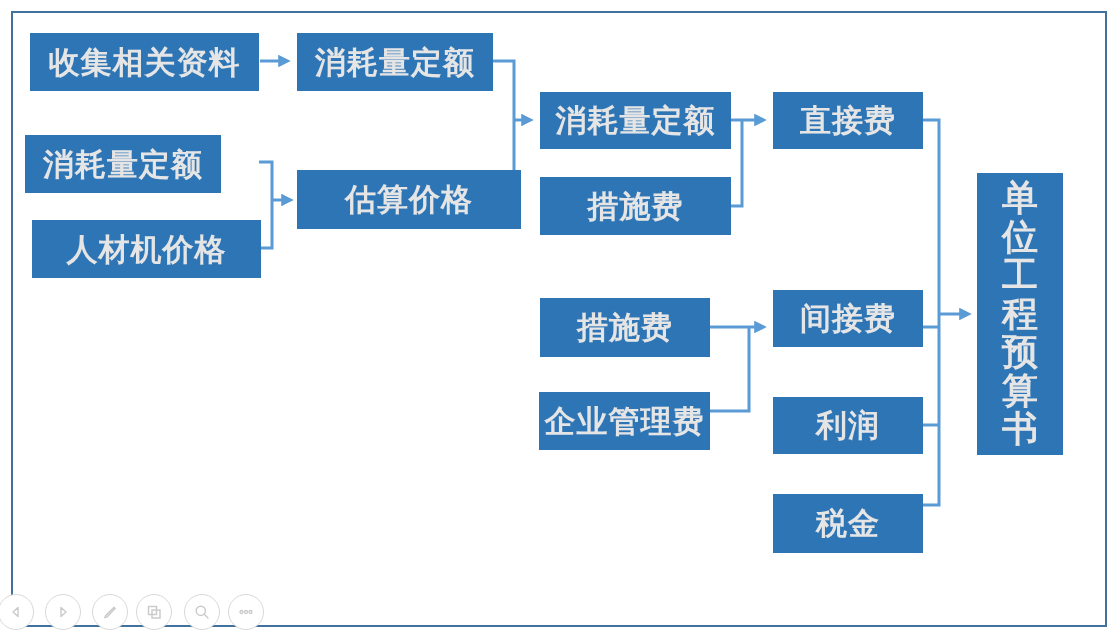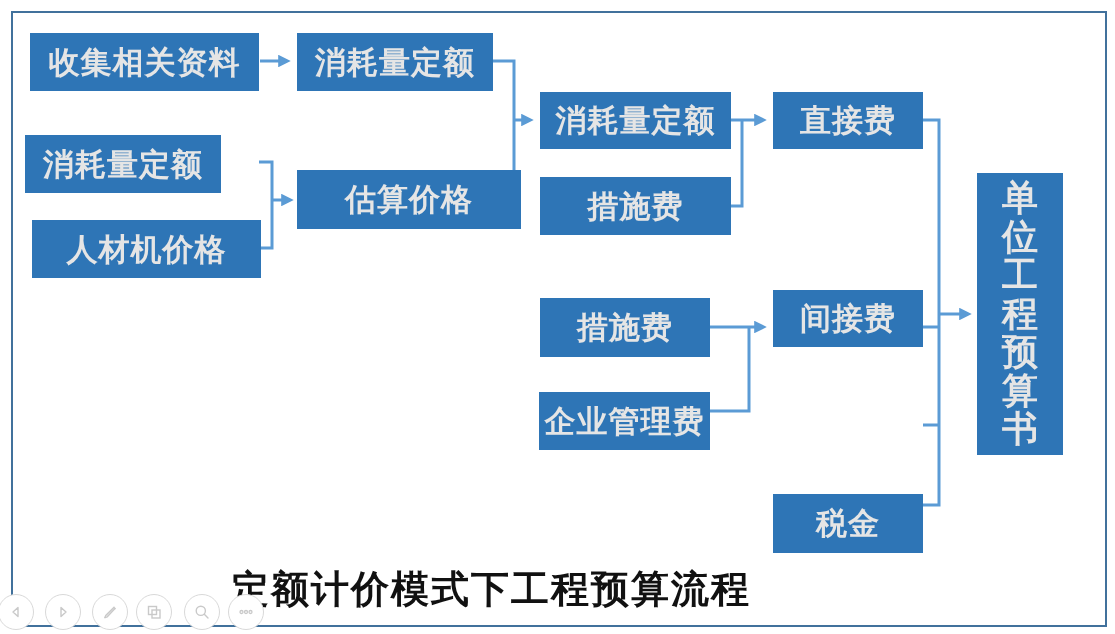--- a/index.html
+++ b/index.html
@@ -87,28 +87,28 @@
   <div class="node" style="left:540px;top:177px;width:191px;height:58px">措施费</div>
 
   <div class="node" style="left:773px;top:92px;width:150px;height:57px">直接费</div>
 
   <div class="node" style="left:540px;top:298px;width:170px;height:59px">措施费</div>
 
   <div class="node" style="left:539px;top:392px;width:171px;height:58px">企业管理费</div>
 
   <div class="node" style="left:773px;top:290px;width:150px;height:57px">间接费</div>
 
+  <div class="node" style="left:773px;top:397px;width:150px;height:57px">利润</div>
 
   <div class="node" style="left:773px;top:494px;width:150px;height:59px">税金</div>
 
   <div class="node vertical" style="left:977px;top:173px;width:86px;height:282px">
     <span class="vtext">单位工程预算书</span>
   </div>
 
-  <div class="caption">定额计价模式下工程预算流程</div>
 
   <div class="toolbar">
     <button class="tbtn" style="left:-2px;top:594px">
       <svg width="24" height="24" viewBox="0 0 24 24" fill="none" stroke="#c9c9c9" stroke-width="1.4" stroke-linejoin="round">
         <polygon points="14,7.5 9,12 14,16.5"></polygon>
       </svg>
     </button>
     <button class="tbtn" style="left:45px;top:594px">
       <svg width="24" height="24" viewBox="0 0 24 24" fill="none" stroke="#c9c9c9" stroke-width="1.4" stroke-linejoin="round">
         <polygon points="10,7.5 15,12 10,16.5"></polygon>

